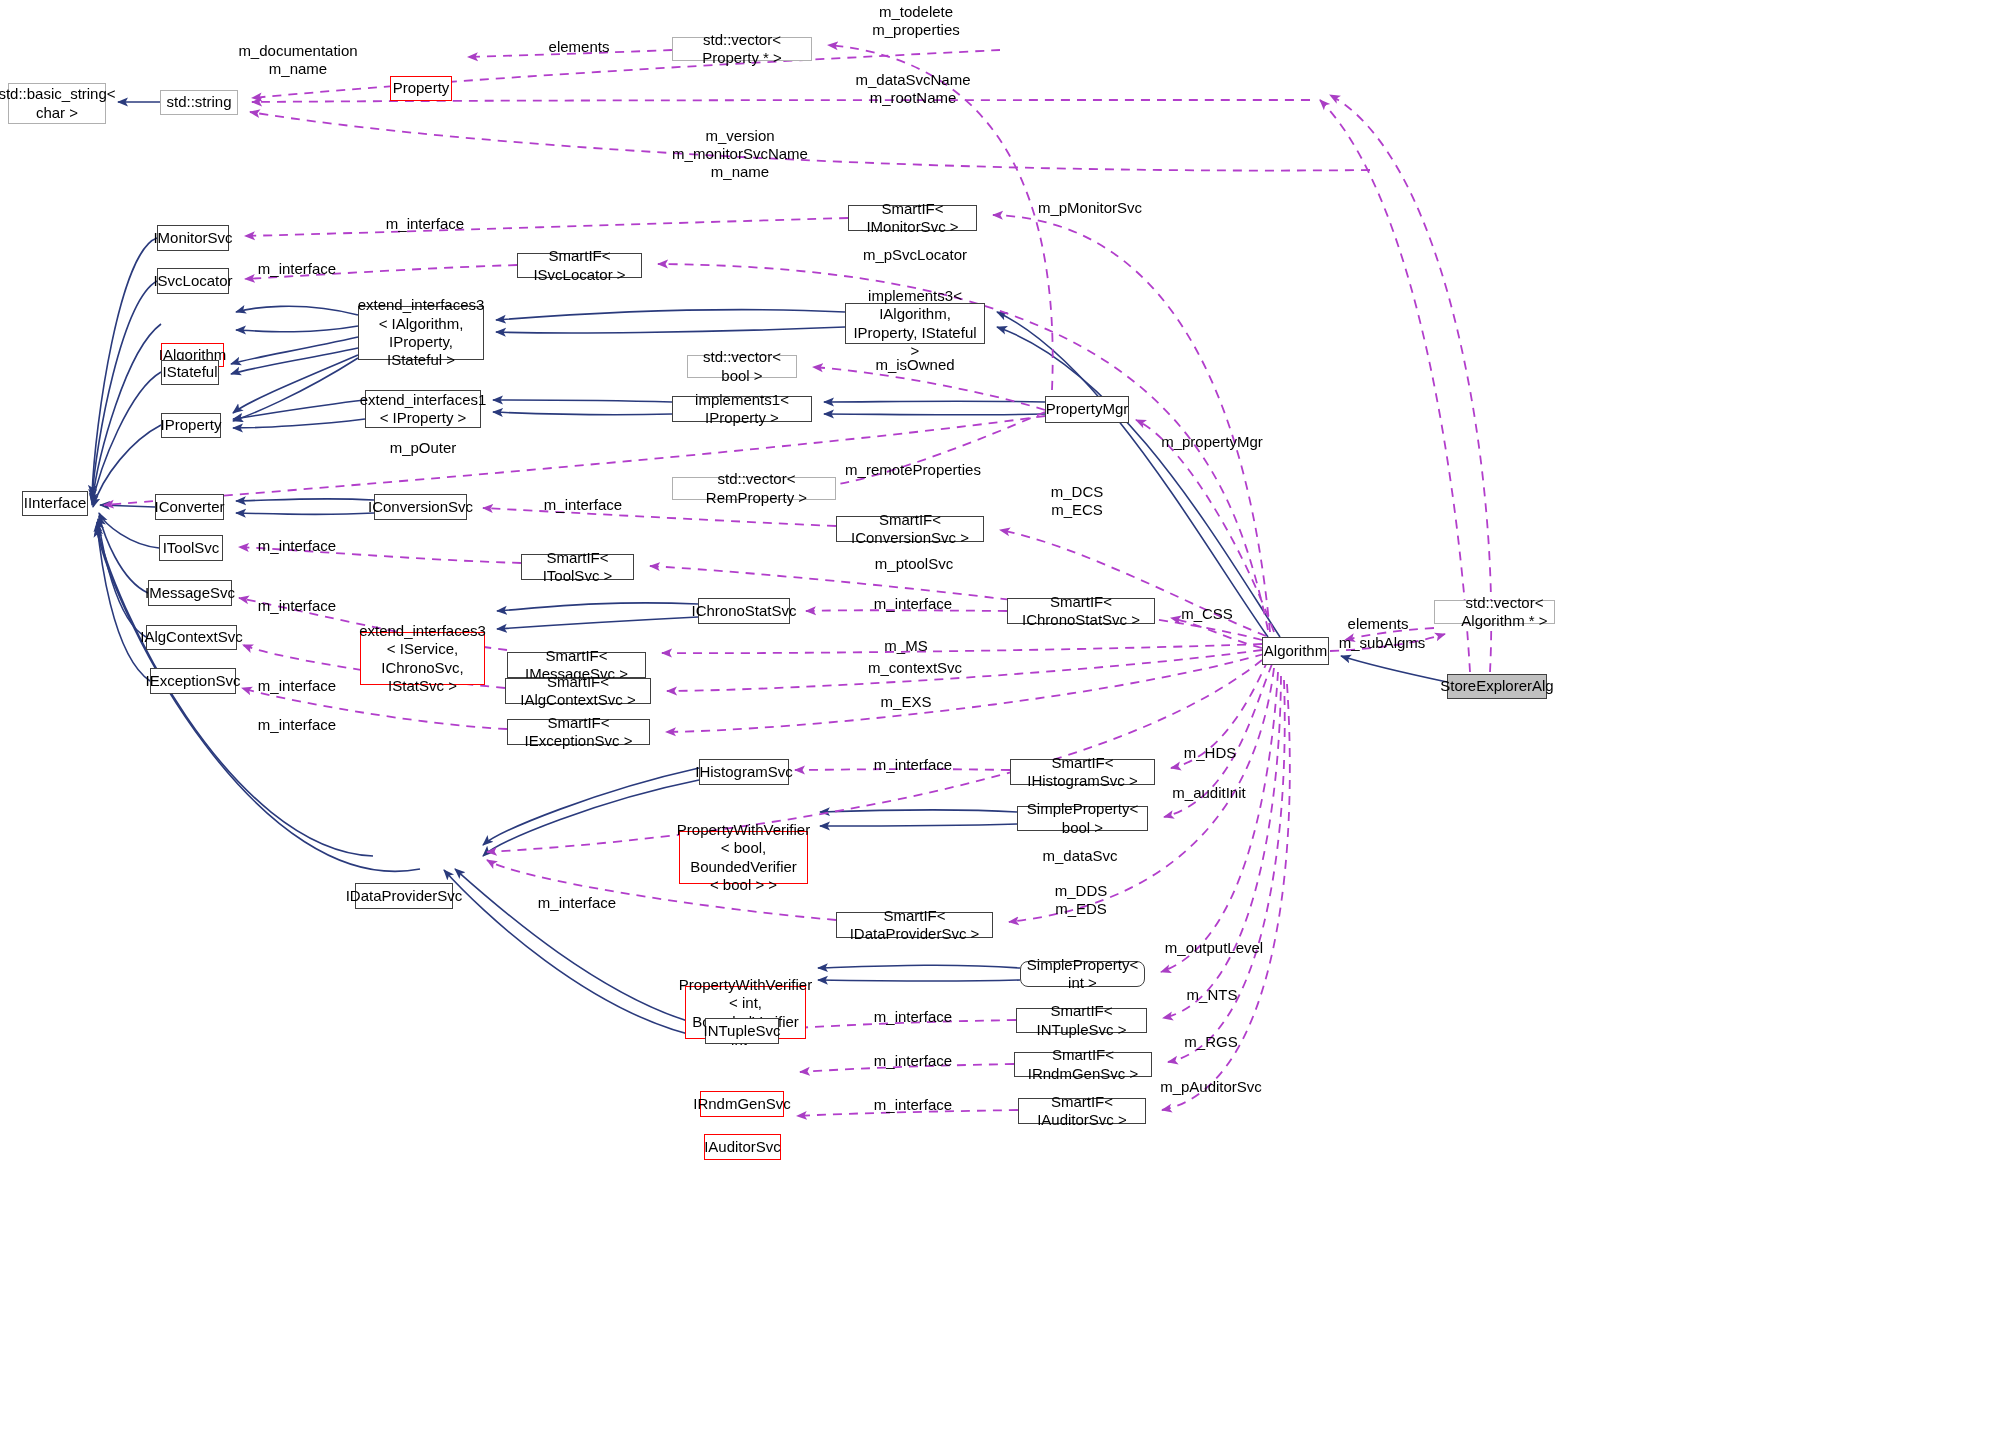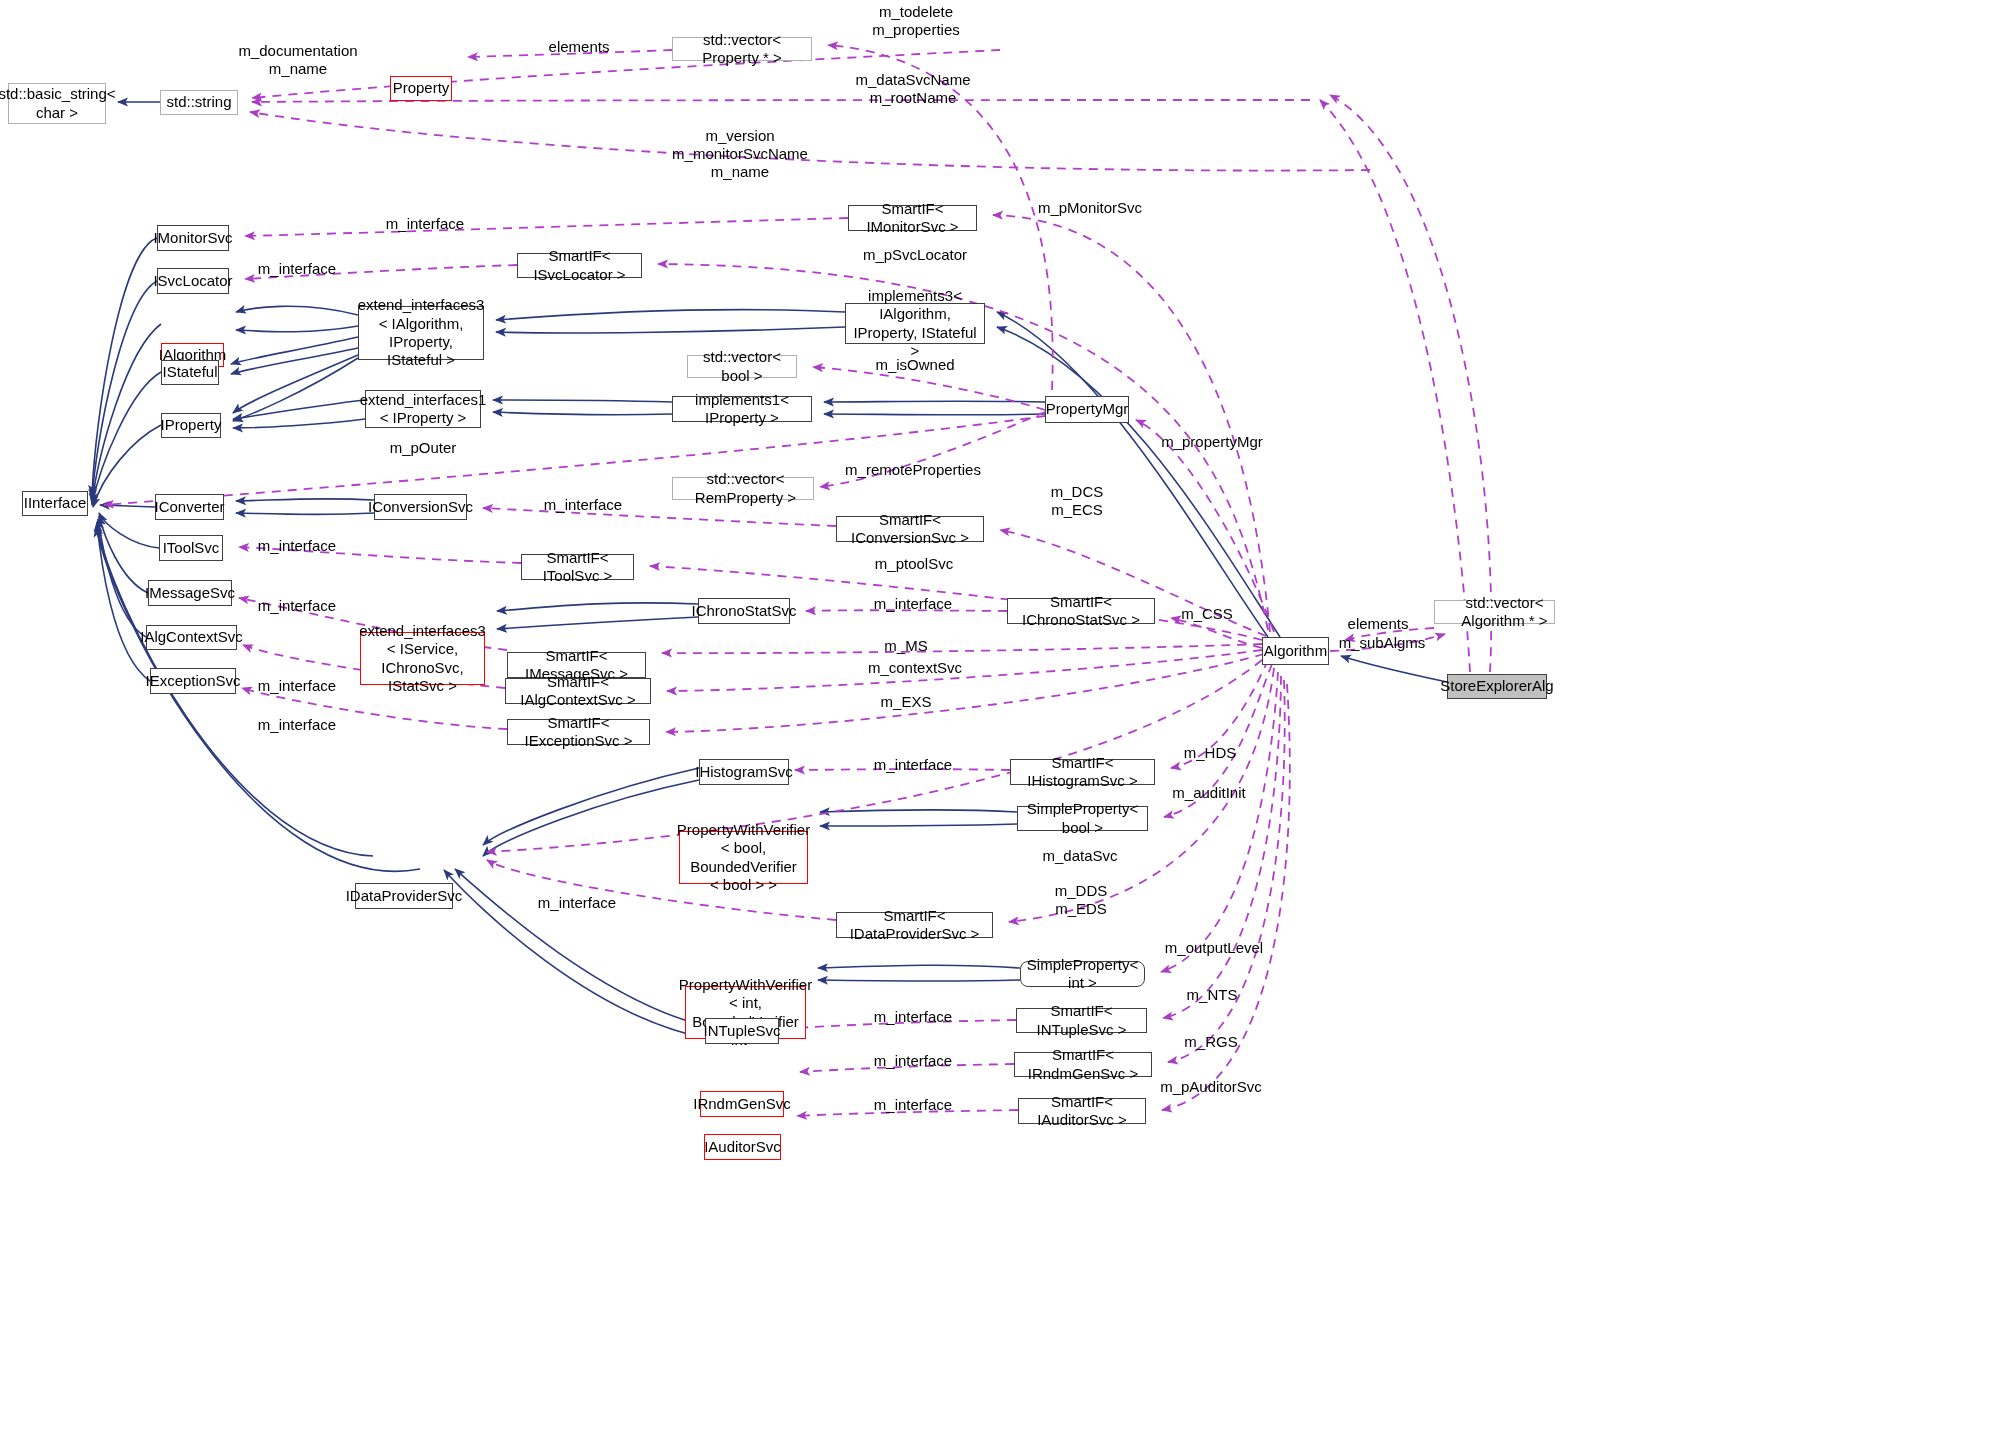--- a/index.html
+++ b/index.html
@@ -237,21 +237,21 @@
     <div class="node" style="left: 161px; top: 360px; width: 58px; height: 25px;">IStateful</div>
     <div class="node grey" style="left: 687px; top: 355px; width: 110px; height: 23px;">std::vector&lt; bool &gt;</div>
     <div class="node" style="left: 365px; top: 390px; width: 116px; height: 38px;">extend_interfaces1
 &lt; IProperty &gt;</div>
     <div class="node" style="left: 672px; top: 396px; width: 140px; height: 26px;">implements1&lt; IProperty &gt;</div>
     <div class="node" style="left: 1045px; top: 396px; width: 84px; height: 27px;">PropertyMgr</div>
     <div class="node" style="left: 161px; top: 413px; width: 60px; height: 25px;">IProperty</div>
     <div class="node" style="left: 22px; top: 491px; width: 66px; height: 25px;">IInterface</div>
     <div class="node" style="left: 155px; top: 494px; width: 69px; height: 26px;">IConverter</div>
     <div class="node" style="left: 374px; top: 494px; width: 93px; height: 26px;">IConversionSvc</div>
-    <div class="node grey" style="left: 672px; top: 477px; width: 142px; height: 23px; padding-left: 9px;">std::vector&lt; RemProperty &gt;</div>
+    <div class="node grey" style="left: 672px; top: 477px; width: 164px; height: 23px; padding-left: 9px;">std::vector&lt; RemProperty &gt;</div>
     <div class="node" style="left: 836px; top: 516px; width: 148px; height: 26px;">SmartIF&lt; IConversionSvc &gt;</div>
     <div class="node" style="left: 159px; top: 535px; width: 64px; height: 26px;">IToolSvc</div>
     <div class="node" style="left: 521px; top: 554px; width: 113px; height: 26px;">SmartIF&lt; IToolSvc &gt;</div>
     <div class="node" style="left: 148px; top: 580px; width: 84px; height: 26px;">IMessageSvc</div>
     <div class="node red" style="left: 360px; top: 601px; width: 125px; height: 53px;">extend_interfaces3
 &lt; IService, IChronoSvc,
 IStatSvc &gt;</div>
     <div class="node" style="left: 698px; top: 598px; width: 92px; height: 26px;">IChronoStatSvc</div>
     <div class="node" style="left: 1007px; top: 598px; width: 148px; height: 26px;">SmartIF&lt; IChronoStatSvc &gt;</div>
     <div class="node" style="left: 1262px; top: 637px; width: 67px; height: 28px;">Algorithm</div>

